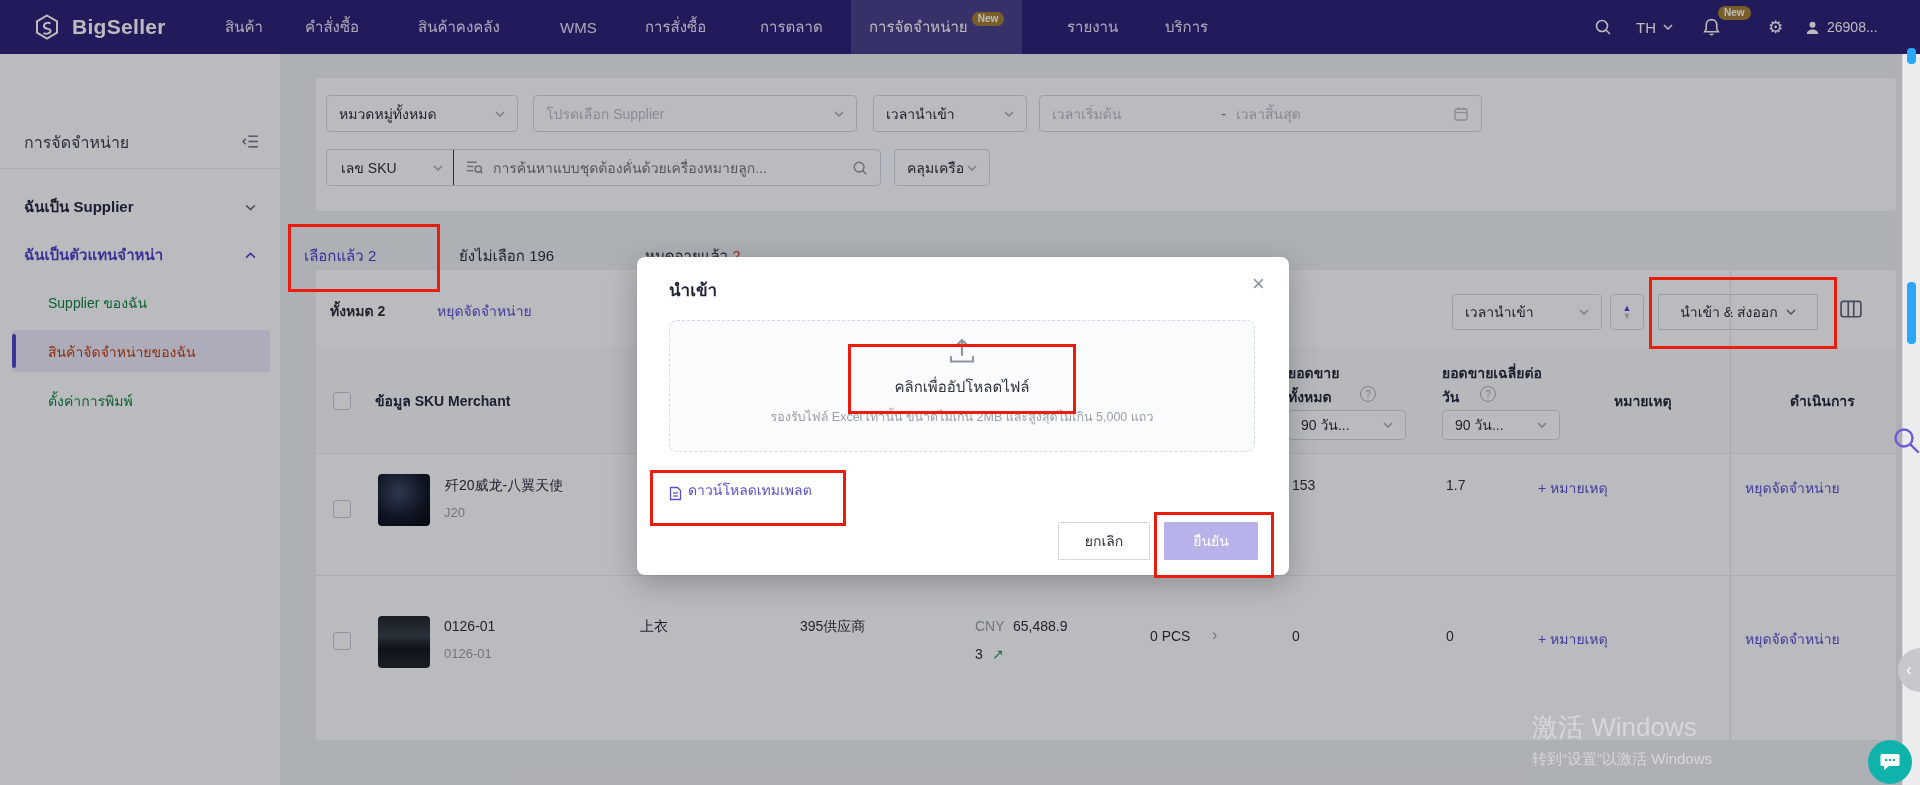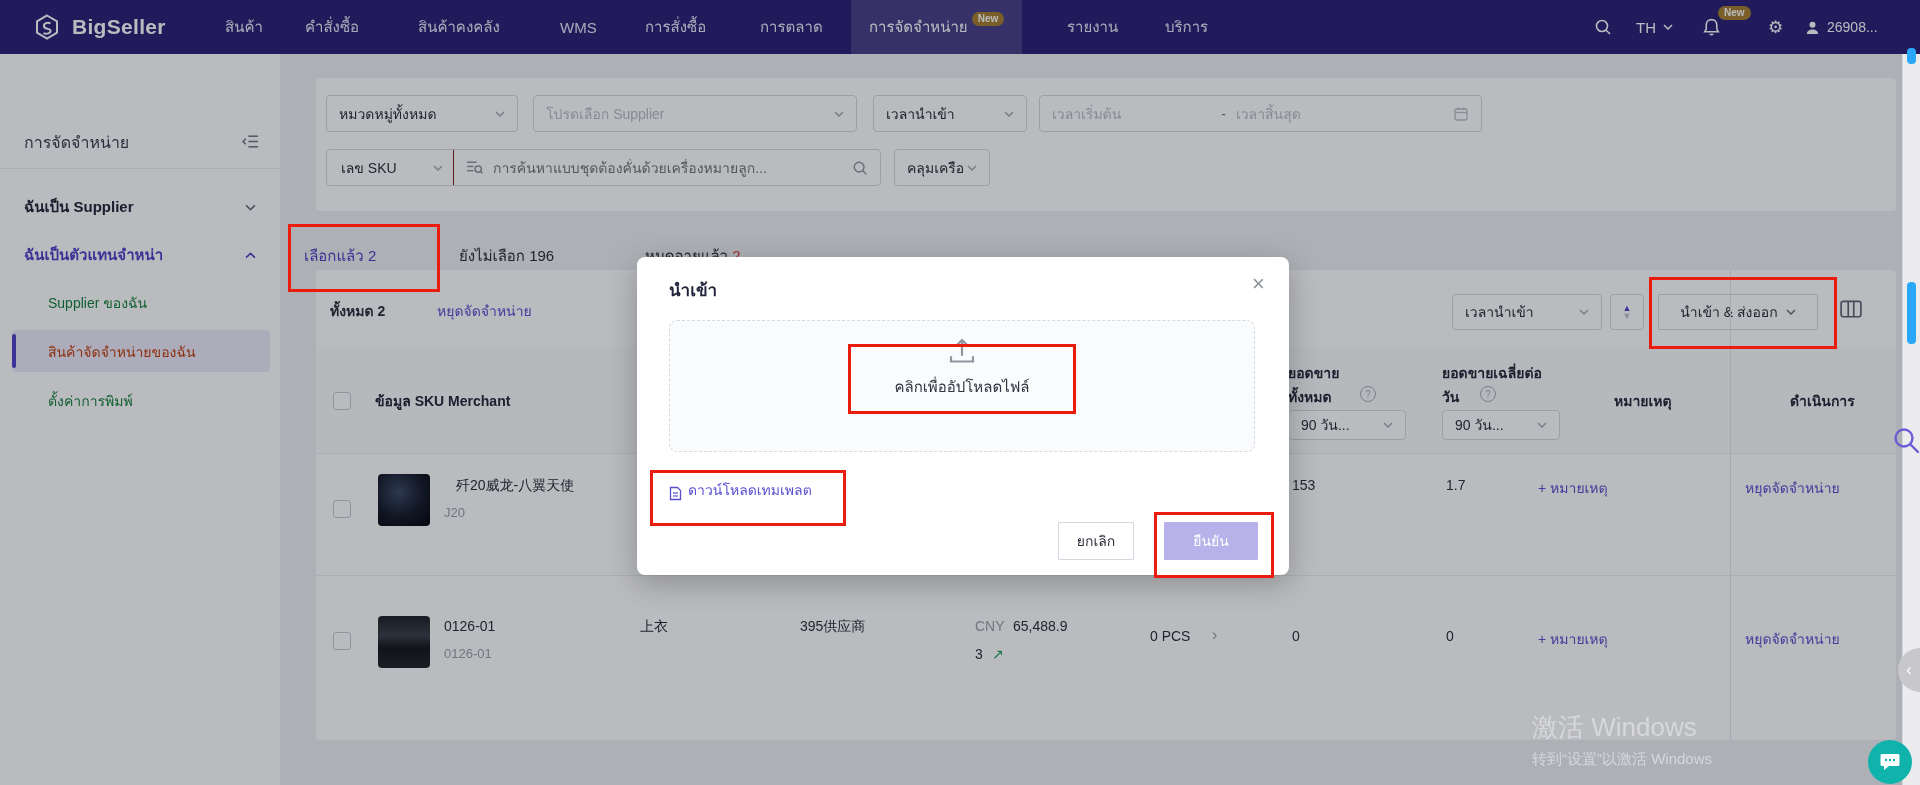--- a/index.html
+++ b/index.html
@@ -294,21 +294,21 @@
       </div>
 
       <span class="abs hdrtxt" style="left:1298px;top:44px">หมายเหตุ</span>
       <span class="abs hdrtxt" style="left:1474px;top:44px">ดำเนินการ</span>
     </div>
     <div class="abs hline" style="left:0;top:183px;width:1580px"></div>
 
     <div class="abs" style="left:0;top:183px;width:1580px;height:122px">
       <span class="abs cb" style="left:17px;top:47px"></span>
       <div class="abs prodimg img-jet" style="left:62px;top:21px"></div>
-      <span class="abs thm" style="left:140px;top:24px">歼20威龙-八翼天使</span>
+      <span class="abs thm" style="left:129px;top:24px">歼20威龙-八翼天使</span>
       <span class="abs gray" style="left:128px;top:52px;font-size:13px">J20</span>
       <span class="abs thm" style="left:976px;top:24px">153</span>
       <span class="abs thm" style="left:1130px;top:24px">1.7</span>
       <span class="abs link" style="left:1222px;top:24px"><span>+ หมายเหตุ</span></span>
       <span class="abs link" style="left:1429px;top:24px"><span>หยุดจัดจำหน่าย</span></span>
     </div>
     <div class="abs hline" style="left:0;top:305px;width:1580px"></div>
 
     <div class="abs" style="left:0;top:305px;width:1580px;height:132px">
       <span class="abs cb" style="left:17px;top:57px"></span>
@@ -339,34 +339,35 @@
     <span class="abs" style="left:615px;top:14px;font-size:22px;color:#8f959e;cursor:pointer"><span>×</span></span>
 
     <div class="abs upl">
       <span style="display:inline-flex;margin-top:16px">
         <svg width="30" height="28" viewBox="0 0 30 28">
             <path d="M15 18V4M9 9l6-6 6 6" fill="none" stroke="#8f959e" stroke-width="2.2" stroke-linecap="round" stroke-linejoin="round"></path>
             <path d="M4 20v4.5h22V20" fill="none" stroke="#8f959e" stroke-width="2.2" stroke-linecap="round"></path>
           </svg>
       </span>
       <div style="font-size:15px;color:#303540;margin-top:6px">คลิกเพื่ออัปโหลดไฟล์</div>
+      <div style="font-size:12.5px;color:#9aa0aa;margin-top:8px">รองรับไฟล์ Excel เท่านั้น ขนาดไม่เกิน 2MB และสูงสุดไม่เกิน 5,000 แถว</div>
     </div>
 
     <div class="abs" style="left:32px;top:222px;display:flex;align-items:flex-end;gap:6px;cursor:pointer">
       <span style="display:inline-flex">
         <svg width="13" height="15" viewBox="0 0 13 15">
             <path d="M1.5 1.5h7l3 3v9h-10z" fill="none" stroke="#5a4fd0" stroke-width="1.3"></path>
             <line x1="4" y1="7" x2="9" y2="7" stroke="#5a4fd0" stroke-width="1.2"></line>
             <line x1="4" y1="10" x2="9" y2="10" stroke="#5a4fd0" stroke-width="1.2"></line>
           </svg>
       </span>
       <span class="link">ดาวน์โหลดเทมเพลต</span>
     </div>
 
-    <div class="abs btn" style="left:421px;top:265px;width:76px;height:38px">
+    <div class="abs btn" style="left:421px;top:265px;width:92px;height:38px">
         <span>ยกเลิก</span>
       </div>
     <div class="abs btn" style="left:527px;top:265px;width:94px;height:38px;background:#b7b3ea;border-color:#b7b3ea;color:#fff">
         <span>ยืนยัน</span>
       </div>
   </div>
 
   <div class="abs redbox" style="left:288px;top:224px;width:146px;height:62px"></div>
   <div class="abs redbox" style="left:848px;top:344px;width:222px;height:64px"></div>
   <div class="abs redbox" style="left:650px;top:470px;width:190px;height:50px"></div>

